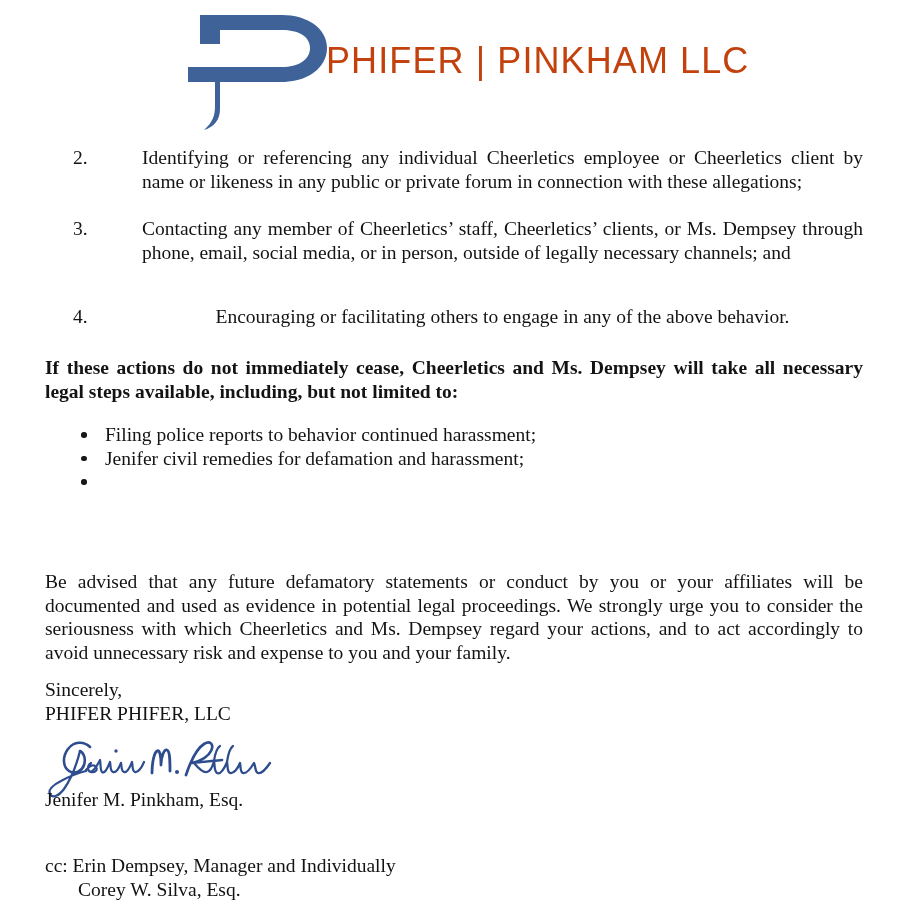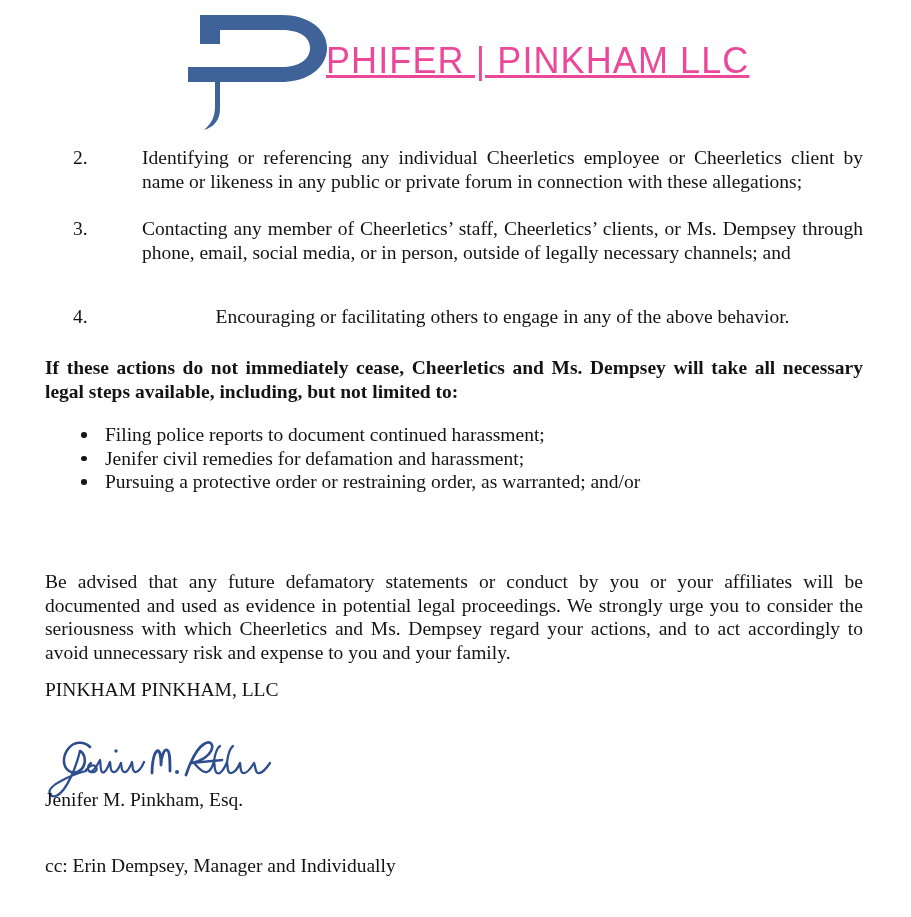--- a/index.html
+++ b/index.html
@@ -33,24 +33,23 @@
     height: 116px;
   }
   .wordmark {
     position: absolute;
     left: 326px;
     top: 43px;
     font-family: "Liberation Sans", "DejaVu Sans", sans-serif;
     font-size: 36px;
     font-weight: 400;
     letter-spacing: 1.1px;
-    color: #ec4899;
+    color: #c2410c;
     white-space: nowrap;
     line-height: 1;
-    text-decoration: underline;
   }
 
   
   .page {
     position: absolute;
     left: 0;
     top: 0;
     width: 911px;
   }
 
@@ -184,36 +183,36 @@
   <div class="numbered-item" style="top:305px;">
     <span class="num">4.</span>
     <div class="body nojust">Encouraging or facilitating others to engage in any of the above behavior.</div>
   </div>
 
   <div class="para" style="top:356px;font-weight:bold;">If these actions do not immediately cease, Cheerletics and Ms. Dempsey will take all necessary legal steps available, including, but not limited to:</div>
 
   <ul class="bullets" style="top:423px;">
     <li>
       <span class="dot"></span>
-      <span>Filing police reports to document continued harassment;</span>
+      <span>Filing police reports to behavior continued harassment;</span>
     </li>
     <li>
       <span class="dot"></span>
       <span>Jenifer civil remedies for defamation and harassment;</span>
     </li>
     <li>
       <span class="dot"></span>
-      <span>Pursuing a protective order or restraining order, as warranted; and/or</span>
     </li>
   </ul>
 
   <div class="para" style="top:570px;">Be advised that any future defamatory statements or conduct by you or your affiliates will be documented and used as evidence in potential legal proceedings. We strongly urge you to consider the seriousness with which Cheerletics and Ms. Dempsey regard your actions, and to act accordingly to avoid unnecessary risk and expense to you and your family.</div>
 
   <div class="sig-block" style="top:678px;">
-    <div>PINKHAM PINKHAM, LLC</div>
+    <div>Sincerely,</div>
+    <div>PHIFER PHIFER, LLC</div>
   </div>
 
   <svg class="signature-svg" viewBox="0 0 230 62" aria-hidden="true">
     <g fill="none" stroke="#2e4d8e" stroke-linecap="round" stroke-linejoin="round">
 
       <path d="M46 10 C40 4 30 4 24 12 C18 20 19 30 25 34 C31 38 38 34 40 28
                C42 22 40 16 36 14" stroke-width="2.6"></path>
       <path d="M36 14 C33 26 27 42 20 52 C14 60 8 61 6 57 C4 53 9 48 17 44
                C26 39 34 36 42 34" stroke-width="2.3"></path>
 
@@ -242,15 +241,16 @@
       <path d="M183 25 C184 18 186 11 189 9" stroke-width="2.2"></path>
 
       <path d="M170 24 C171 17 173 11 176 9" stroke-width="2.2"></path>
     </g>
   </svg>
 
   <div class="sig-name">Jenifer M. Pinkham, Esq.</div>
 
   <div class="cc-block" style="top:838px;">
     <div>cc: Erin Dempsey, Manager and Individually</div>
+    <div class="cc-line2">Corey W. Silva, Esq.</div>
   </div>
 
 </div>
 
 </body></html>

